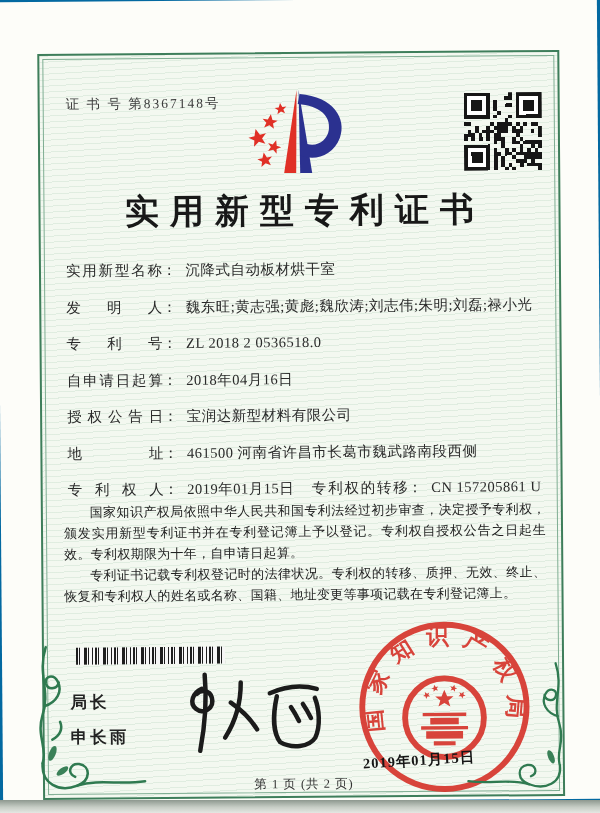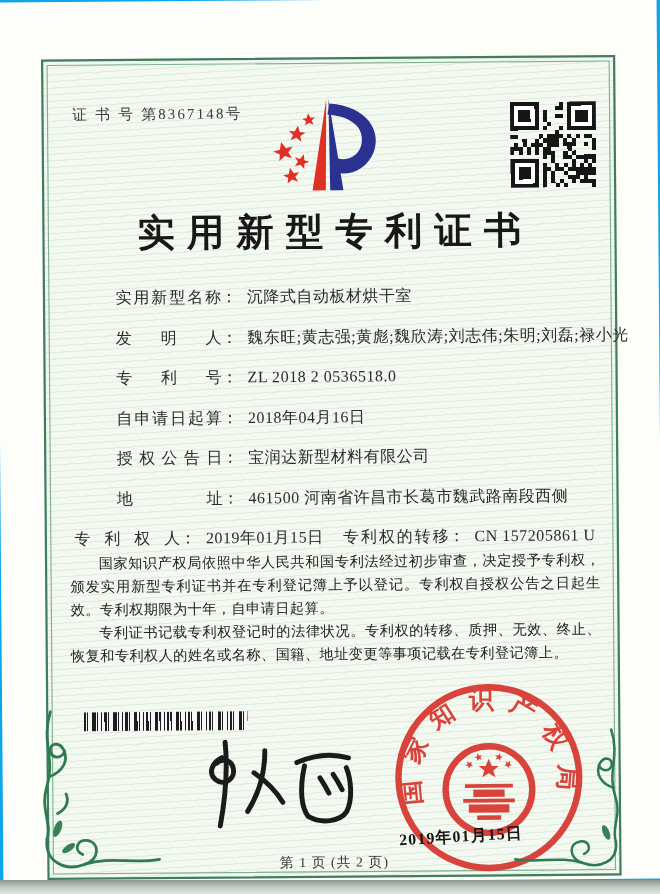--- a/index.html
+++ b/index.html
@@ -1,40 +1,40 @@
 <!DOCTYPE html>
 <html style="--frame-green: #3e7e5b; --seal-red: #d6352c; --logo-red: #e03026; --logo-blue: #2b3190;"><head>
 <meta charset="utf-8">
 <style>
   :root{
     --frame-green:#3e7e5b; --frame-green-light:#7fae93; --seal-red:#d6352c;
     --logo-red:#e03026; --logo-blue:#2b3190; --ink:#2a2a2a;
   }
   html,body{margin:0;padding:0;width:600px;height:813px;overflow:hidden;
     font-family:"Liberation Serif","DejaVu Serif",serif;color:var(--ink);}
-  .photo{position:relative;width:600px;height:813px;background:#0ea5e9;overflow:hidden;}
+  .photo{position:relative;width:600px;height:813px;background:#0369a1;overflow:hidden;}
   .photo-shadow{position:absolute;left:0;right:0;bottom:0;height:13px;
     background:linear-gradient(180deg,#8d988f,#c6cdc5 55%,#e4e7e2);}
   .paper{position:absolute;inset:0 0 12px 0;background:#fdfdf9;transform:rotate(-0.45deg);transform-origin:50% 50%;}
   .frame{position:absolute;left:40px;top:52px;width:518px;height:742px;
     border:2.5px solid var(--frame-green);
     background:
       repeating-linear-gradient(177deg, rgba(122,176,140,.16) 0 1px, rgba(122,176,140,0) 1px 6px),
       #f3f8f0;}
   .frame::before{content:"";position:absolute;inset:3px;border:1px solid var(--frame-green-light);pointer-events:none;}
 
   .cert-no{position:absolute;left:26px;top:40px;font-size:13.5px;letter-spacing:2px;color:#3c3c3c;}
   .logo{position:absolute;left:188px;top:26px;width:140px;height:110px;}
   .qr{position:absolute;left:424px;top:40px;width:78px;height:78px;shape-rendering:crispEdges;}
   .title{position:absolute;left:0;right:0;top:134px;margin:0;text-align:center;
     font-size:34px;font-weight:700;letter-spacing:11px;text-indent:11px;color:#181818;}
 
   .fields{position:absolute;left:25px;right:16px;top:206px;font-size:14.5px;}
   .frow{height:36.5px;white-space:nowrap;}
-  .flabel{display:inline-block;width:96px;text-align:justify;text-align-last:justify;vertical-align:bottom;margin-left:39px;}
+  .flabel{display:inline-block;width:96px;text-align:justify;text-align-last:justify;vertical-align:bottom;}
   .colon{display:inline-block;}
   .fval{margin-left:9px;letter-spacing:.5px;}
   .grant .flabel2{display:inline-block;width:96px;text-align:justify;text-align-last:justify;vertical-align:bottom;}
   .grant .pair2{margin-left:14px;}
 
   .paras{position:absolute;left:21px;right:15px;top:447px;font-size:12.9px;line-height:21px;
     text-align:justify;letter-spacing:.4px;color:#222;}
   .paras p{margin:0;text-indent:2em;}
 
   .barcode{position:absolute;left:32px;top:592px;width:149px;height:17px;
@@ -243,20 +243,24 @@
         </div>
       </div>
 
       <div class="paras">
         <p>国家知识产权局依照中华人民共和国专利法经过初步审查，决定授予专利权，颁发实用新型专利证书并在专利登记簿上予以登记。专利权自授权公告之日起生效。专利权期限为十年，自申请日起算。</p>
         <p>专利证书记载专利权登记时的法律状况。专利权的转移、质押、无效、终止、恢复和专利权人的姓名或名称、国籍、地址变更等事项记载在专利登记簿上。</p>
       </div>
 
       <div class="barcode"></div>
 
+      <div class="signer">
+        <div>局长</div>
+        <div>申长雨</div>
+      </div>
 
       <svg class="signature" viewBox="0 0 160 100" fill="none" stroke="#1b1b1b" stroke-width="4.5" stroke-linecap="round">
         <path d="M28,26 C19,30 15,40 22,46 C29,52 41,46 38,35 C36,27 27,27 23,31"></path>
         <path d="M31,12 C33,34 31,62 26,88"></path>
         <path d="M67,20 C67,40 62,58 51,75"></path>
         <path d="M57,40 C67,47 77,57 83,67"></path>
         <path d="M96,31 C112,24 129,23 143,27"></path>
         <path d="M103,34 C98,56 100,72 106,80 C118,87 135,85 141,76 C147,64 145,46 141,36"></path>
         <path d="M117,45 C121,51 123,55 125,59"></path>
         <path d="M129,42 C133,48 135,52 137,56"></path>

